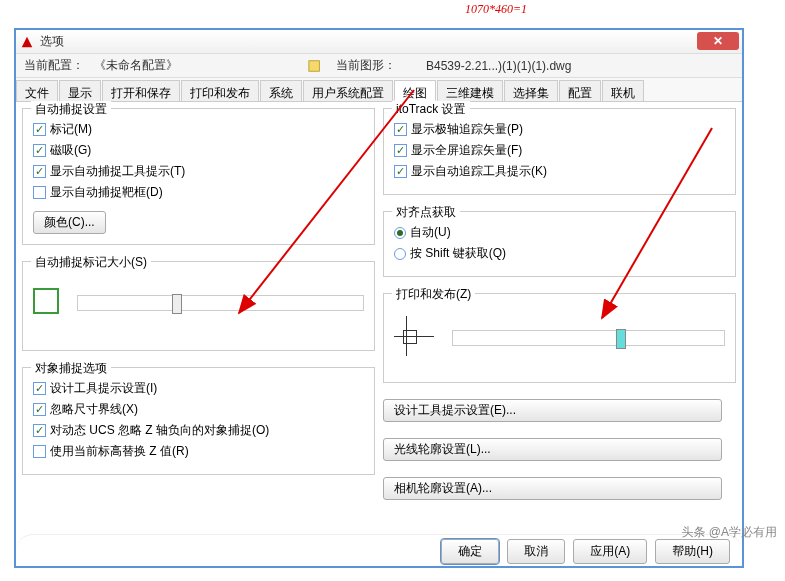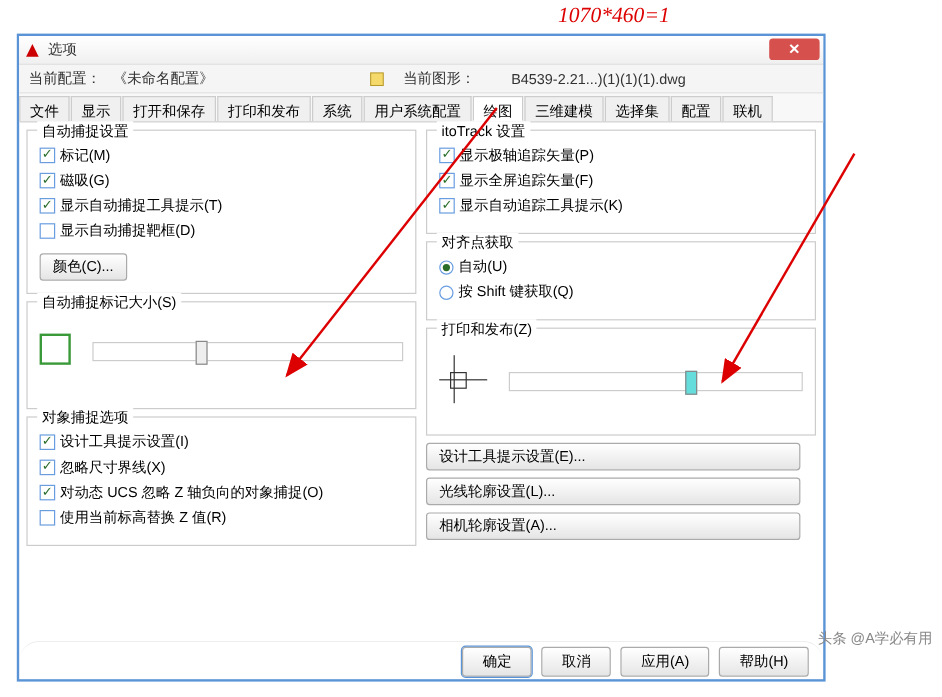--- a/index.html
+++ b/index.html
@@ -1,33 +1,33 @@
 <!DOCTYPE html>
 <html><head>
   <meta charset="utf-8">
   <style>
     * { box-sizing: border-box; margin: 0; padding: 0; font-family: "Microsoft YaHei", SimSun, sans-serif; font-size: 12px; }
     body { width: 785px; height: 581px; background: #fff; position: relative; }
-    .top-text { position: absolute; top: 2px; left: 465px; color: #d00; font-style: italic; font-family: "Times New Roman", serif; font-size: 18px; }
+    .top-text { position: absolute; top: 2px; left: 465px; color: #d00; font-style: italic; font-family: "Times New Roman", serif; font-size: 12px; }
     .watermark-top { position: absolute; top: 32px; left: 466px; width: 72px; height: 18px; background: #f5a1d3; opacity: 0.7; filter: blur(0.5px); }
     .watermark-bottom { position: absolute; bottom: 40px; right: 8px; color: #888; font-size: 12px; }
-    .dialog { position: absolute; top: 28px; left: 14px; width: 674px; height: 540px; border: 2px solid #5a94d6; background: #fff; }
+    .dialog { position: absolute; top: 28px; left: 14px; width: 730px; height: 540px; border: 2px solid #5a94d6; background: #fff; }
     .titlebar { height: 24px; background: linear-gradient(#fff,#f0f0f0); display:flex; align-items:center; border-bottom:1px solid #ddd; padding:0 4px; position:relative; }
     .titlebar .icon { width:14px; height:14px; margin-right:6px; }
     .titlebar .title { color:#333; }
     .close-btn { position:absolute; right:3px; top:2px; width:42px; height:18px; background:#d6504e; border-radius:3px; display:flex; align-items:center; justify-content:center; color:#fff; font-weight:bold; }
     .profile-row { height:24px; display:flex; align-items:center; background:#f5f5f5; border-bottom:1px solid #ddd; padding:0 8px; gap:10px; }
     .profile-row .lbl { color:#333; }
     .profile-row .val { color:#333; }
     .profile-icon { width:14px; height:14px; margin-left:auto; margin-right:4px; }
     .tabs { height:24px; display:flex; border-bottom:1px solid #ccc; background:#f8f8f8; }
     .tab { padding:4px 8px; border:1px solid #ccc; border-bottom:none; background:#f0f0f0; margin-right:1px; margin-top:2px; cursor:pointer; }
     .tab.active { background:#fff; border-bottom:1px solid #fff; position:relative; z-index:2; }
     .content { display:flex; padding:6px; gap:8px; height:432px; position:relative; }
-    .col { flex:1; display:flex; flex-direction:column; gap:6px; }
+    .col { flex:1; display:flex; flex-direction:column; gap:16px; }
     .group { border:1px solid #ccc; padding:8px 10px 10px; position:relative; }
     .group .legend { position:absolute; top:-8px; left:8px; background:#fff; padding:0 4px; color:#000; }
     .check-row { display:flex; align-items:center; gap:4px; margin:4px 0; }
     .check { width:13px; height:13px; border:1px solid #6a9de0; background:#fff; display:inline-flex; align-items:center; justify-content:center; }
     .check.checked::before { content:"✓"; color:#2a6e2a; font-size:11px; line-height:1; }
     .radio { width:12px; height:12px; border:1px solid #6a9de0; border-radius:50%; display:inline-flex; align-items:center; justify-content:center; }
     .radio.checked::before { content:""; width:6px; height:6px; background:#2a6e2a; border-radius:50%; }
     .btn { border:1px solid #aaa; background:linear-gradient(#fff,#e5e5e5); padding:2px 10px; border-radius:3px; cursor:pointer; display:inline-block; }
     .slider { height:16px; position:relative; background:#fff; border:1px solid #ccc; margin-top:4px; }
     .slider .thumb { position:absolute; top:-2px; width:10px; height:20px; background:#eee; border:1px solid #888; }

